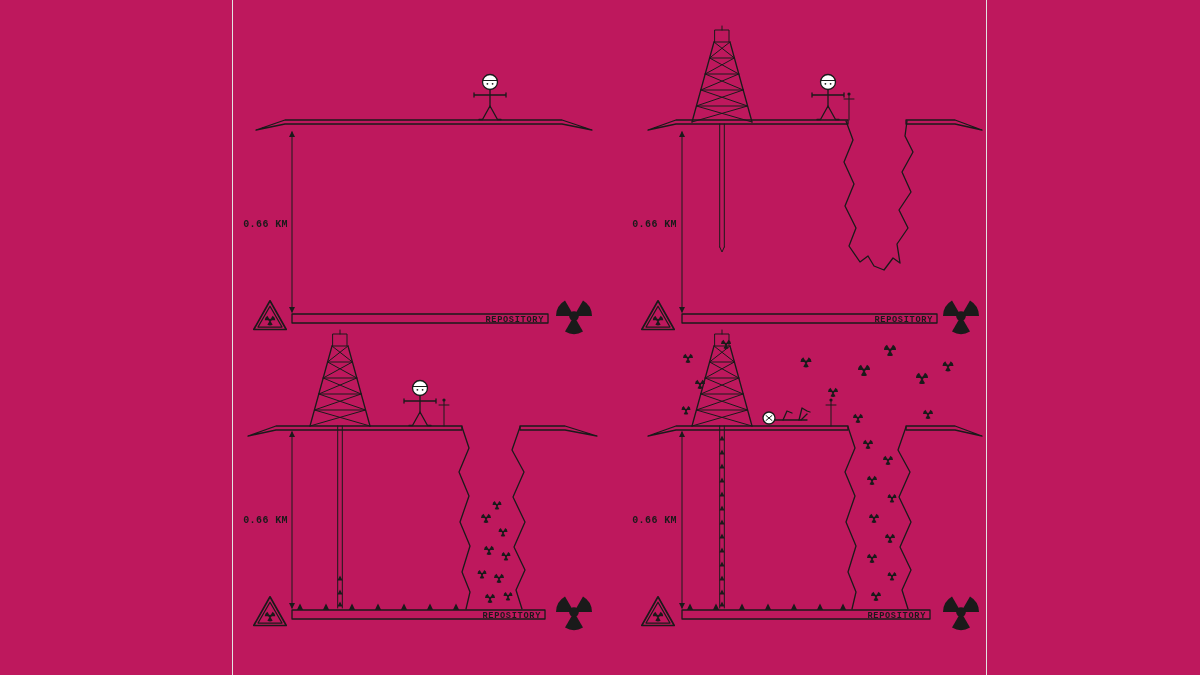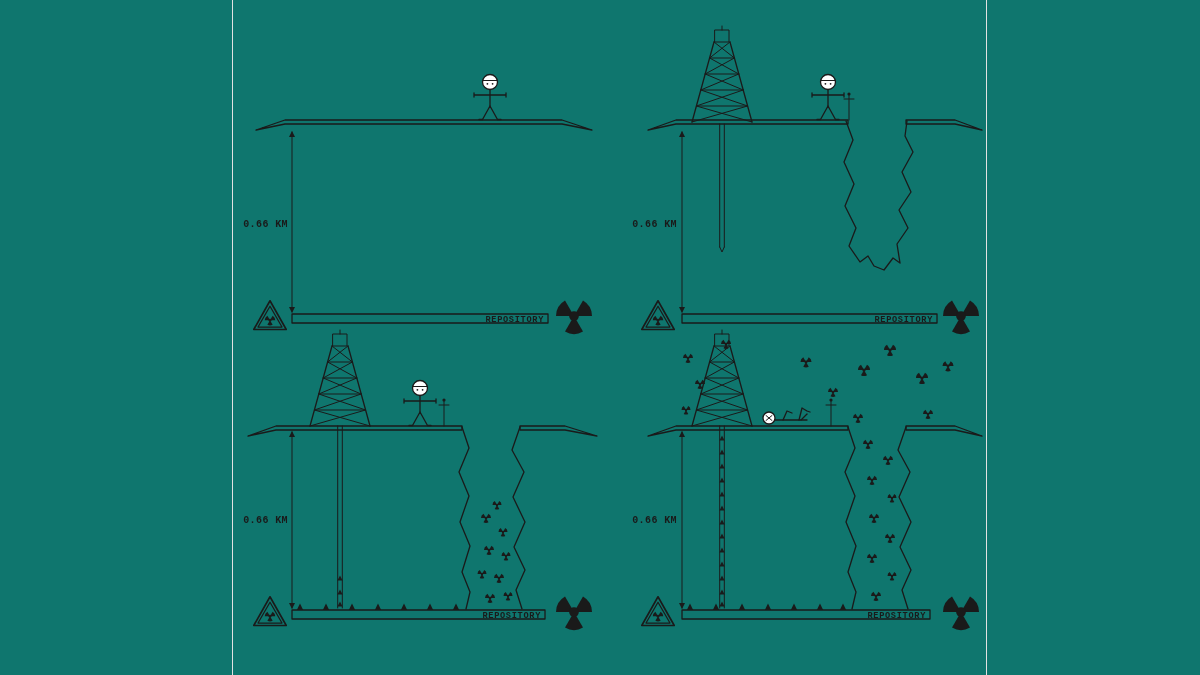--- a/index.html
+++ b/index.html
@@ -1,16 +1,16 @@
 <!DOCTYPE html>
 <html><head>
 <meta charset="utf-8">
 <style>
   html,body{margin:0;padding:0;background:#ececec;}
-  .page{position:relative;width:1200px;height:675px;background:#0f766e;overflow:hidden;
+  .page{position:relative;width:1200px;height:675px;background:#be185d;overflow:hidden;
         font-family:"Liberation Mono","DejaVu Sans Mono",monospace;}
   .edge{position:absolute;top:0;bottom:0;width:1px;background:#e2e2e2;}
   svg.fig{position:absolute;left:0;top:0;}
   .stroke{stroke:#1a1a1a;fill:none;stroke-width:1.3;stroke-linecap:round;stroke-linejoin:round;}
   .thin{stroke:#1a1a1a;fill:none;stroke-width:1;stroke-linecap:round;stroke-linejoin:round;}
   .fillink{fill:#1a1a1a;stroke:none;}
   .whitehead{fill:#ffffff;stroke:#1a1a1a;stroke-width:1.3;}
   text.dim{font-size:10px;fill:#1a1a1a;letter-spacing:.4px;font-weight:bold;}
   text.repo{font-size:8.6px;fill:#1a1a1a;letter-spacing:.7px;font-weight:bold;}
 </style>

